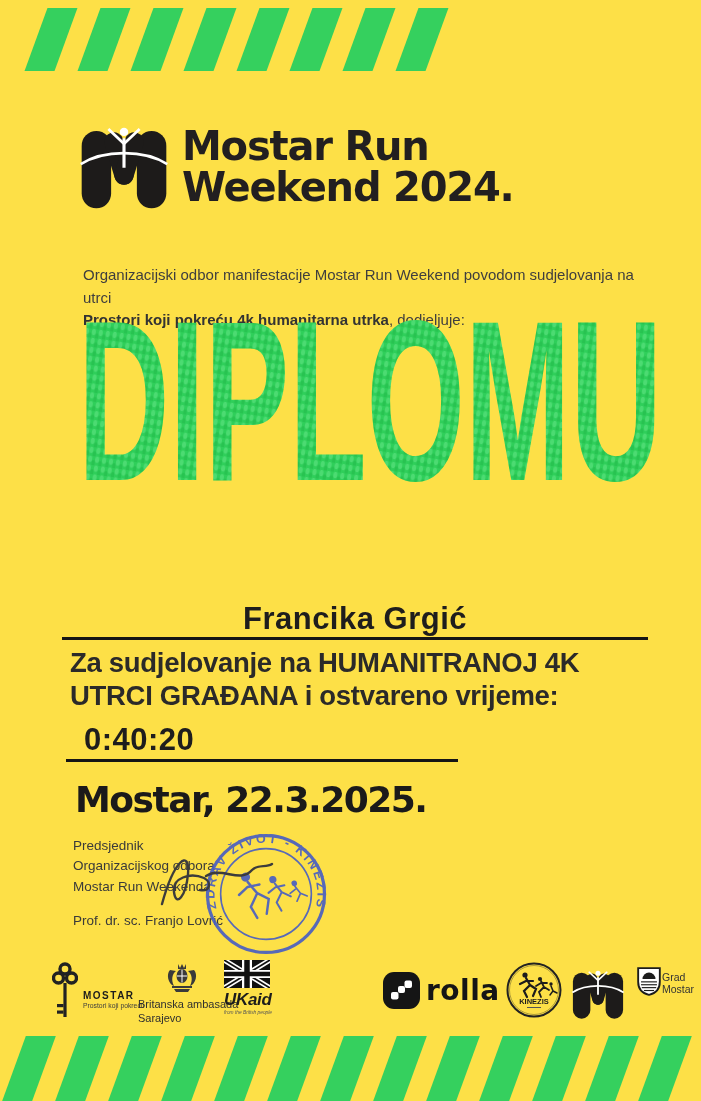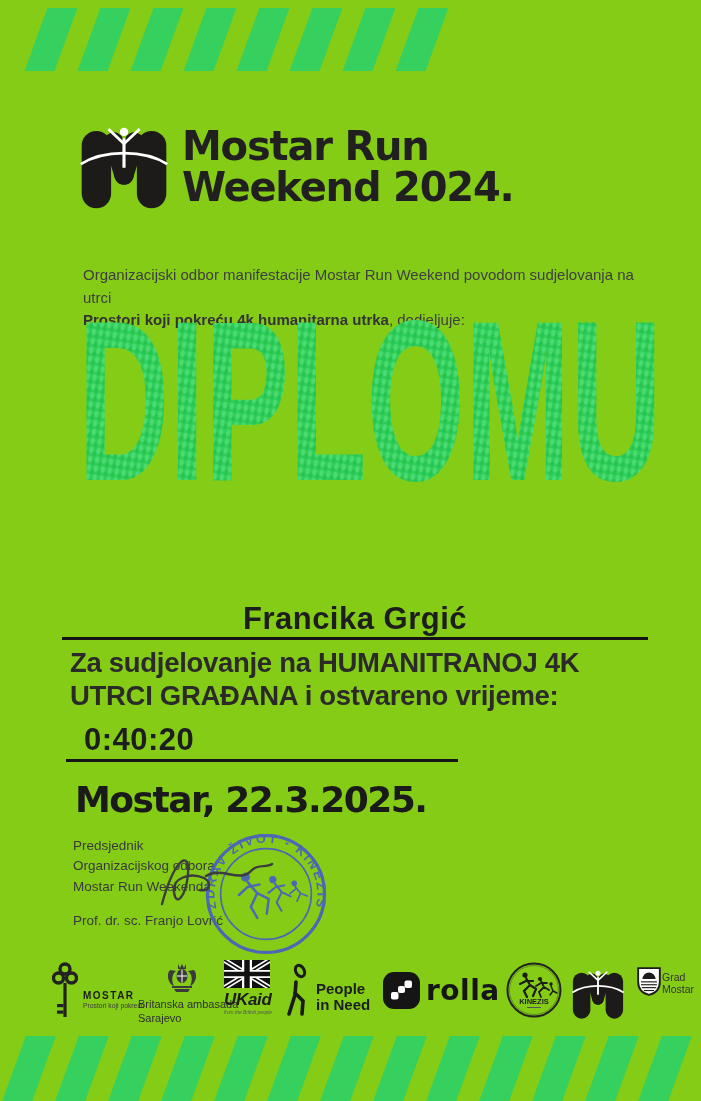--- a/index.html
+++ b/index.html
@@ -1,18 +1,18 @@
 <!DOCTYPE html>
 <html><head>
 <meta charset="utf-8">
 <style>
   html,body{margin:0;padding:0;background:#e8e8e8;}
   .page{
     position:relative;width:701px;height:1101px;margin:0 auto;
-    background:#84cc16;overflow:hidden;
+    background:#fde047;overflow:hidden;
     font-family:"Liberation Sans",sans-serif;color:#2e2d2c;
   }
   
   .stripes{position:absolute;display:flex;gap:23px;}
   .stripes .stripe{width:30px;height:100%;background:#35d05e;transform:skewX(-20deg);}
   .stripes-top{left:36px;top:8px;height:63px;}
   .stripes-bottom{left:14px;top:1036px;height:65px;}
   
   .logo-mark{position:absolute;left:78px;top:114px;}
   .logo-text{
@@ -238,33 +238,20 @@
         </g>
       <line x1="23" y1="0" x2="23" y2="28" stroke="#fff" stroke-width="10"></line>
       <line x1="0" y1="14" x2="46" y2="14" stroke="#fff" stroke-width="8"></line>
       <line x1="23" y1="0" x2="23" y2="28" stroke="#111" stroke-width="5.5"></line>
       <line x1="0" y1="14" x2="46" y2="14" stroke="#111" stroke-width="4.5"></line>
     </svg>
     <div class="nm">UKaid</div>
     <div class="tg">from the British people</div>
   </div>
 
-  <div class="sponsor sp-pin">
-    <svg width="24" height="54" viewBox="0 0 24 54">
-      <ellipse cx="14" cy="8" rx="4.2" ry="6" fill="none" stroke="#1a1a1a" stroke-width="3" transform="rotate(-28 14 8)"></ellipse>
-      <g stroke="#1a1a1a" stroke-width="3.6" fill="none" stroke-linecap="round">
-        <path d="M10,19 L9,32 L3,51"></path>
-        <path d="M9,30 L17,38 L16,51"></path>
-      </g>
-    </svg>
-    <div class="txt">
-      <div>People</div>
-      <div>in Need</div>
-    </div>
-  </div>
 
   <div class="sponsor sp-rolla">
     <svg width="37" height="37" viewBox="0 0 37 37">
       <rect x="0" y="0" width="37" height="37" rx="11" fill="#151515"></rect>
       <rect x="8" y="20" width="7.5" height="7.5" rx="2" fill="#fff"></rect>
       <rect x="15" y="14" width="7" height="7" rx="2" fill="#fff"></rect>
       <rect x="21.5" y="8.5" width="7.5" height="7.5" rx="2" fill="#fff"></rect>
     </svg>
     <div class="nm">rolla</div>
   </div>

